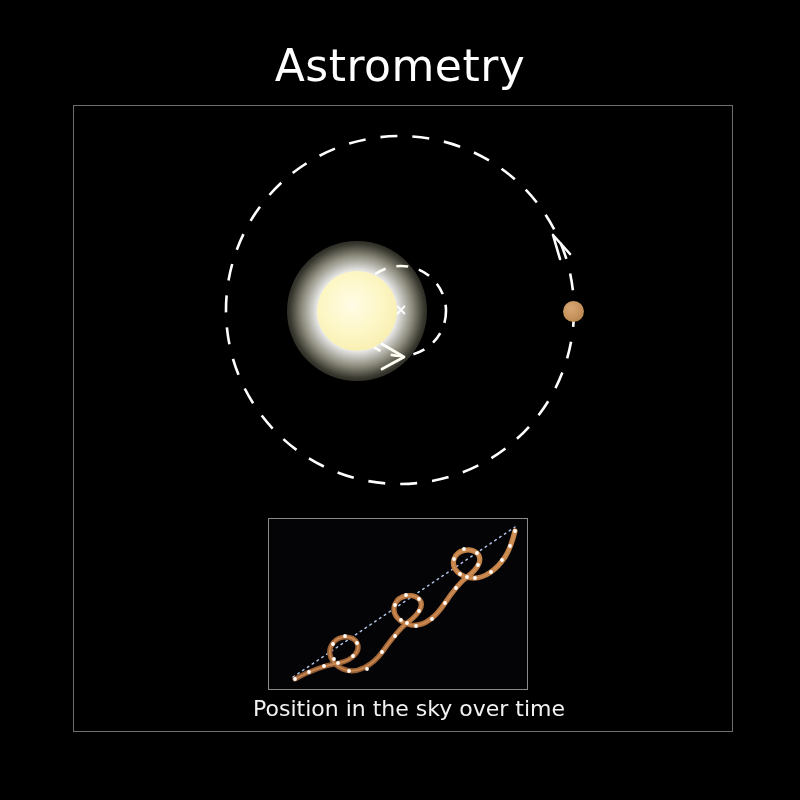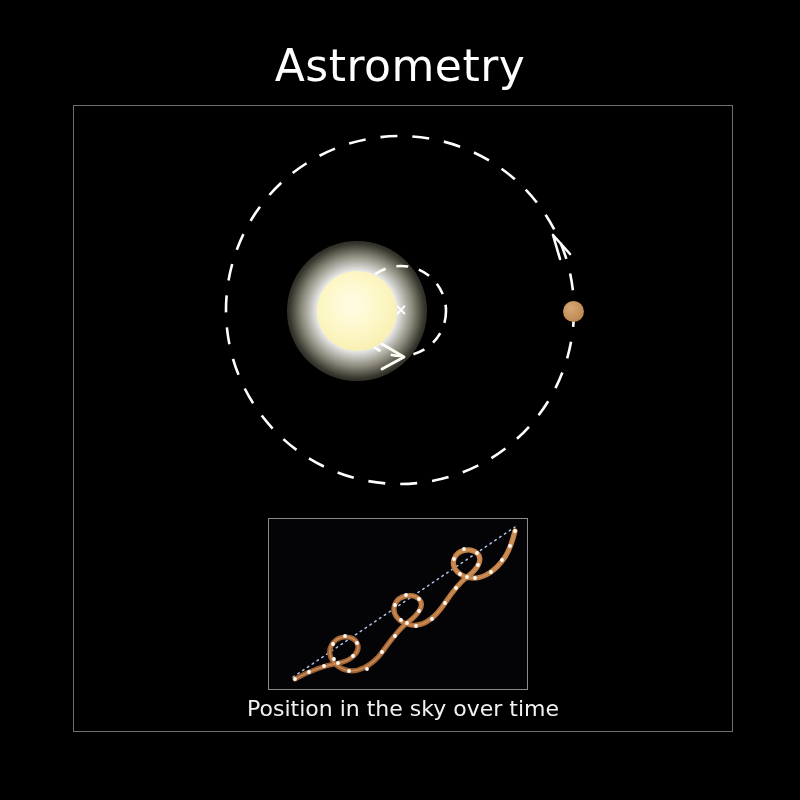--- a/index.html
+++ b/index.html
@@ -130,20 +130,21 @@
     position: absolute;
     left: 73px;
     top: 695px;
     width: 660px;
     text-align: center;
     font-size: 22px;
     color: #f2f2f2;
     font-family: "DejaVu Sans", "Liberation Sans", sans-serif;
     line-height: 28px;
     white-space: nowrap;
+    padding-left: 6px;
   }
 </style>
 </head>
 <body>
 
 <div id="stage">
 
   <div class="figure-title">Astrometry</div>
 
   <div class="diagram-frame"></div>

